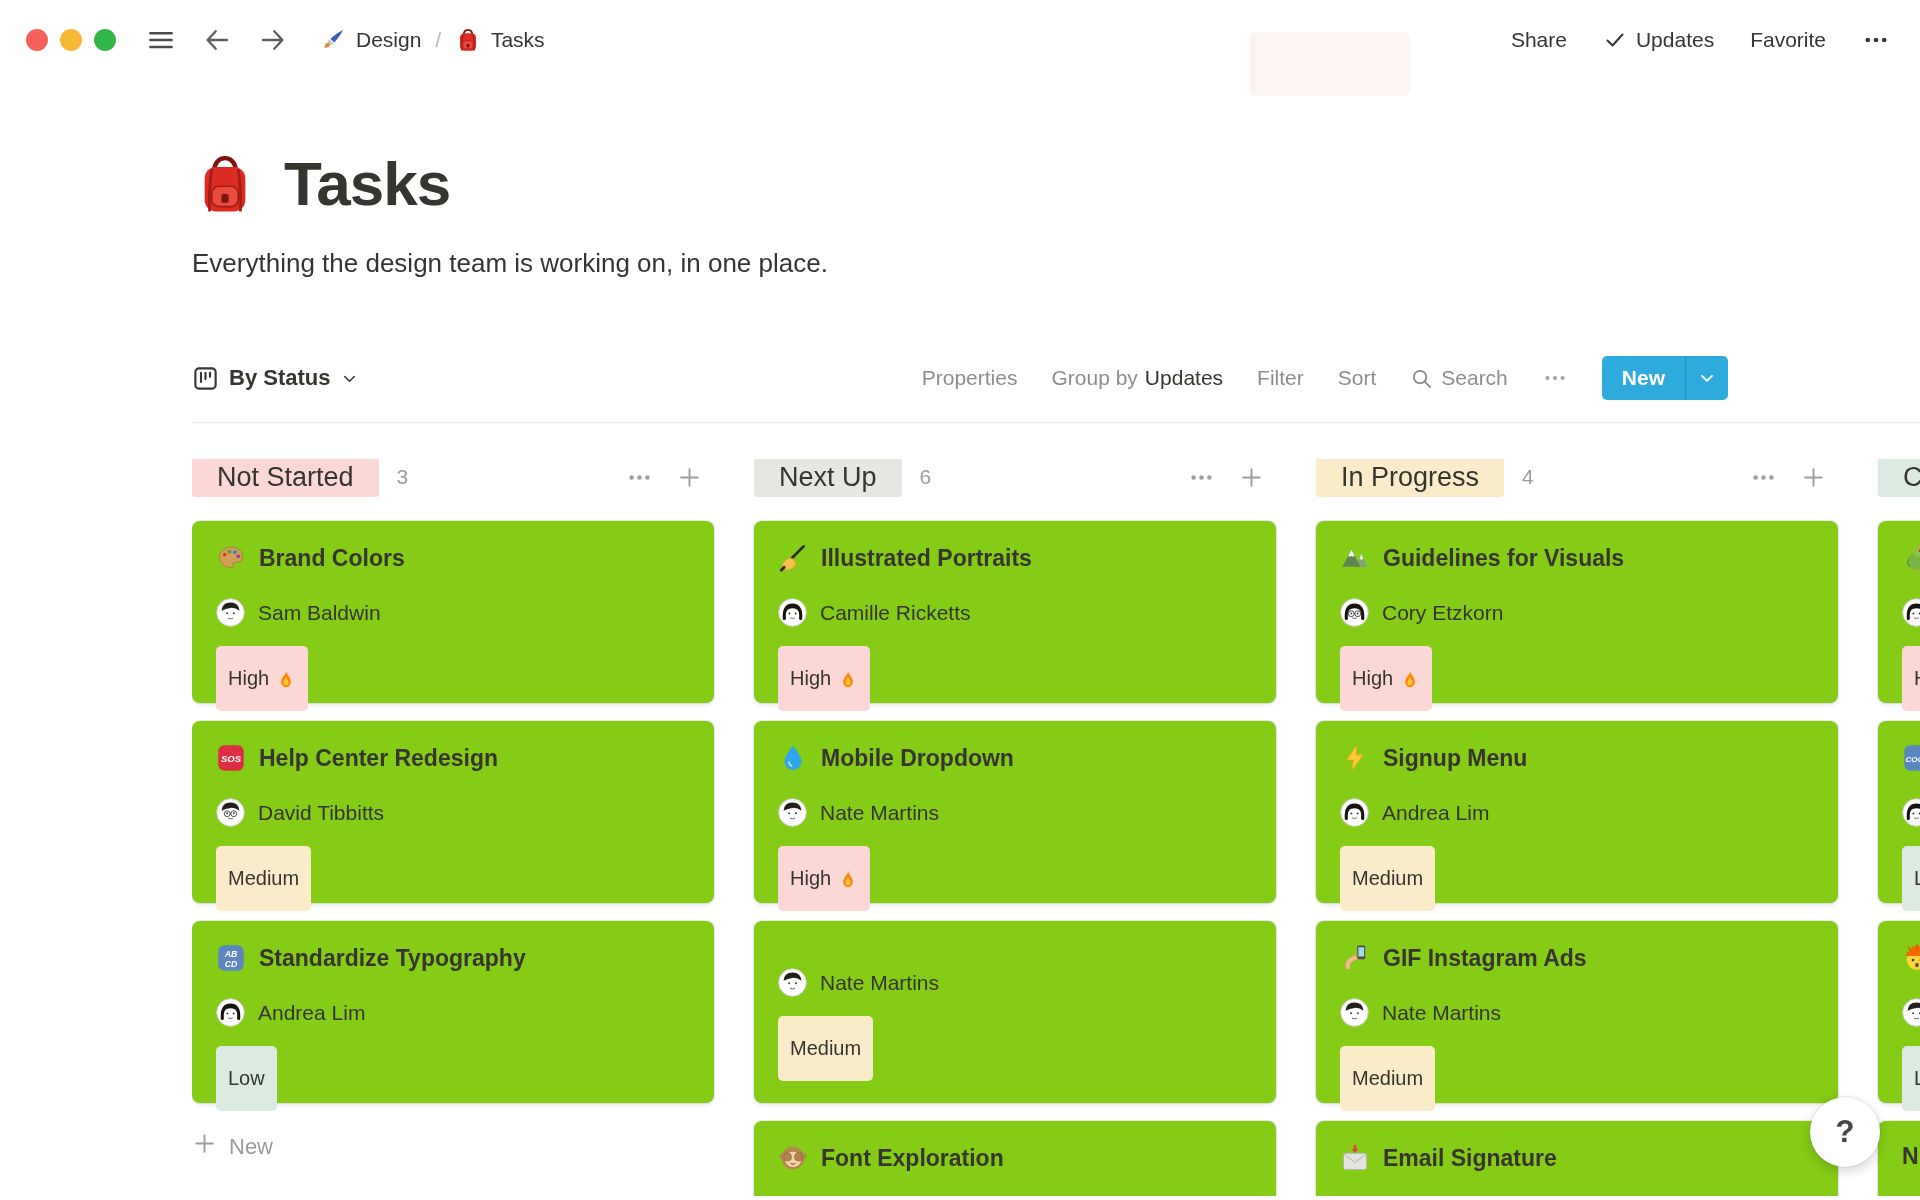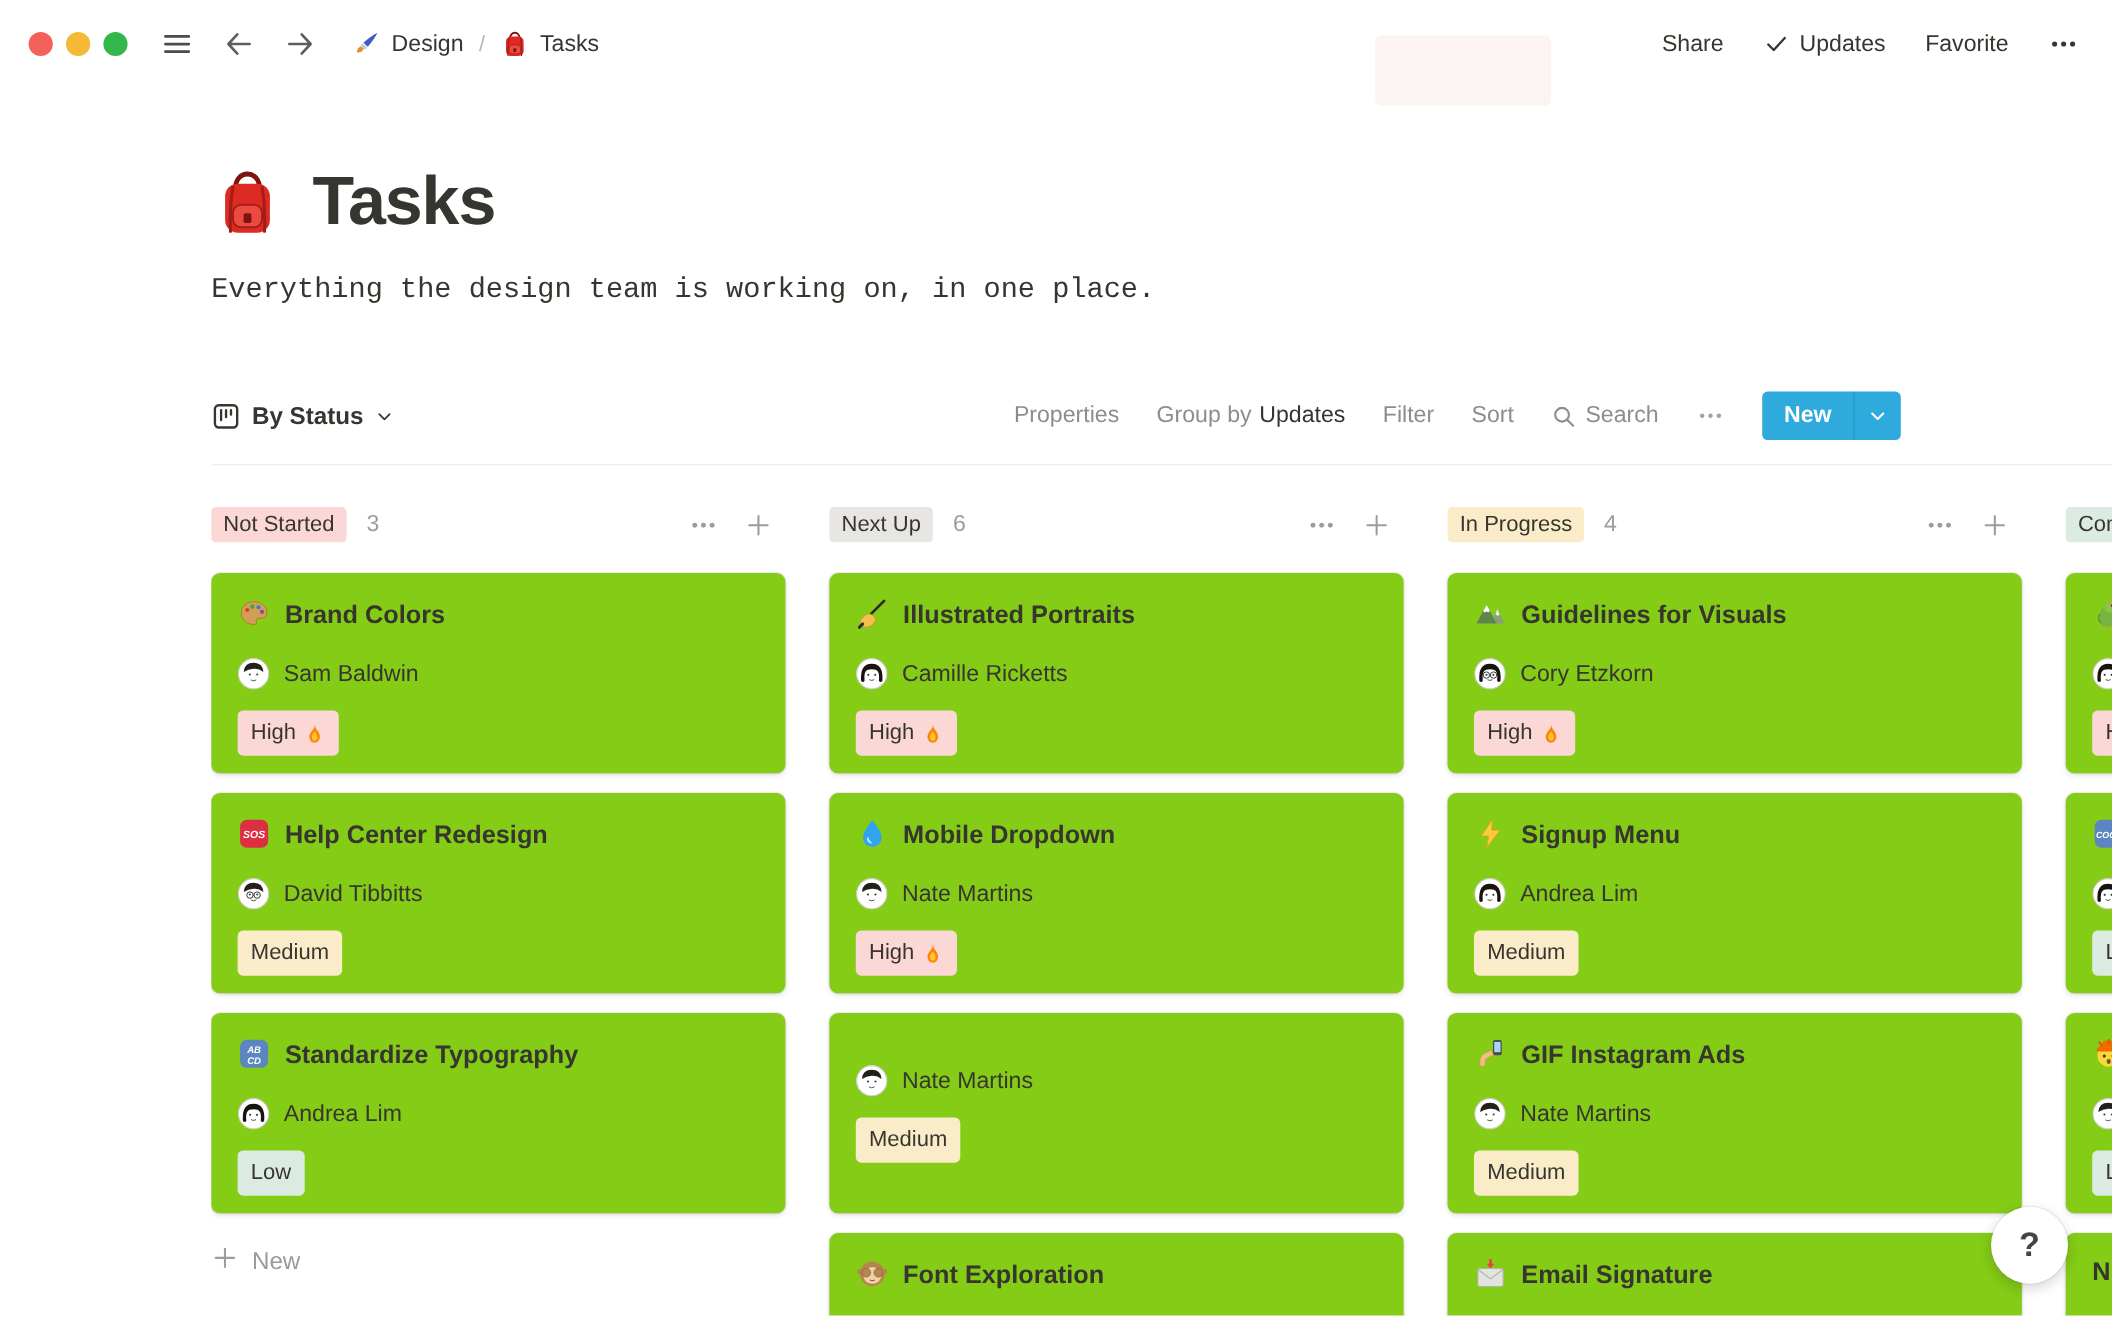--- a/index.html
+++ b/index.html
@@ -21,54 +21,54 @@
   .top-actions .item{display:flex;align-items:center;gap:9px;}
   .emoji{display:inline-flex;font-style:italic;}
   .emoji svg{width:100%;height:100%;}
   .crumb .emoji{width:26px;height:26px;}
 
   
   .page-head{padding:0 192px;}
   .title-row{margin-top:68px;display:flex;align-items:center;gap:26px;}
   .page-icon{width:66px;height:66px;}
   h1.page-title{margin:0;font-size:62px;font-weight:700;letter-spacing:-1px;line-height:72px;}
-  .page-desc{margin:26px 0 0 0;font-size:26px;line-height:34px;font-family:Liberation Mono, monospace;}
+  .page-desc{margin:26px 0 0 0;font-size:26px;line-height:34px;}
 
   
   .view-toolbar{margin:76px 192px 0 192px;height:44px;display:flex;align-items:center;}
   .view-left{display:flex;align-items:center;gap:10px;}
   .view-name{font-size:22px;font-weight:600;}
   .view-right{margin-left:auto;display:flex;align-items:center;gap:34px;font-size:21px;color:#8e8d8a;}
   .groupby b{color:#37352f;font-weight:500;margin-left:7px;}
   .search-item{display:flex;align-items:center;gap:8px;}
   .new-btn{display:flex;align-items:stretch;height:44px;border-radius:5px;overflow:hidden;cursor:pointer;}
   .new-btn .lbl{display:flex;align-items:center;padding:0 20px;color:#fff;font-size:21px;font-weight:600;}
   .new-btn .split{width:1px;background:rgba(0,0,0,0.15);}
   .new-btn .caret{display:flex;align-items:center;justify-content:center;width:42px;}
   .divider{margin-left:192px;margin-top:22px;height:1px;background:#e9e9e7;}
 
   
   .board{display:flex;gap:40px;margin:36px 0 0 192px;height:737px;overflow:hidden;}
   .col{width:522px;flex:0 0 auto;}
   .col-head{display:flex;align-items:center;height:36px;}
-  .tag{font-size:20px;padding:4px 11px;border-radius:4px;line-height:1.2;}
+  .tag{font-size:27px;padding:4px 25px;border-radius:4px;line-height:1.2;}
   .col-count{margin-left:18px;font-size:21px;color:#9e9c99;}
   .col-head .spacer{flex:1;}
   .col-icon{color:#9e9c99;display:flex;align-items:center;cursor:pointer;}
   .col-icon.plus{margin-left:24px;margin-right:12px;}
   .cards{margin-top:26px;display:flex;flex-direction:column;gap:18px;}
   .card{box-sizing:border-box;height:182px;background:#84cc16;border-radius:8px;padding:22px 24px;
         box-shadow:0 0 0 1px rgba(15,15,15,0.07),0 2px 5px rgba(15,15,15,0.09);cursor:pointer;}
   .card-title{display:flex;align-items:center;gap:13px;font-size:23px;font-weight:600;}
   .card .emoji{width:30px;height:30px;flex:0 0 auto;}
   .person{margin-top:25px;display:flex;align-items:center;gap:13px;font-size:21px;}
   .avatar{width:29px;height:29px;flex:0 0 auto;display:inline-flex;}
   .avatar svg{width:100%;height:100%;}
   .prio{margin-top:19px;display:inline-flex;align-items:center;gap:7px;font-size:20px;
-        padding:8px 12px;border-radius:5px;line-height:1.25;}
+        padding:20px 12px;border-radius:5px;line-height:1.25;}
   .prio .emoji{width:20px;height:20px;}
   .add-new{margin-top:28px;display:flex;align-items:center;gap:12px;color:#9b9a97;font-size:22px;cursor:pointer;}
 
   
   .help-btn{position:absolute;left:1810px;top:1097px;width:70px;height:70px;border-radius:50%;background:#fff;
             display:flex;align-items:center;justify-content:center;font-size:31px;font-weight:600;color:#454545;
             box-shadow:0 0 0 1px rgba(15,15,15,0.06),0 4px 12px rgba(15,15,15,0.18);z-index:20;cursor:pointer;
             font-family:"Liberation Sans",sans-serif;border:none;}
   .ico{display:inline-flex;}
 </style>

